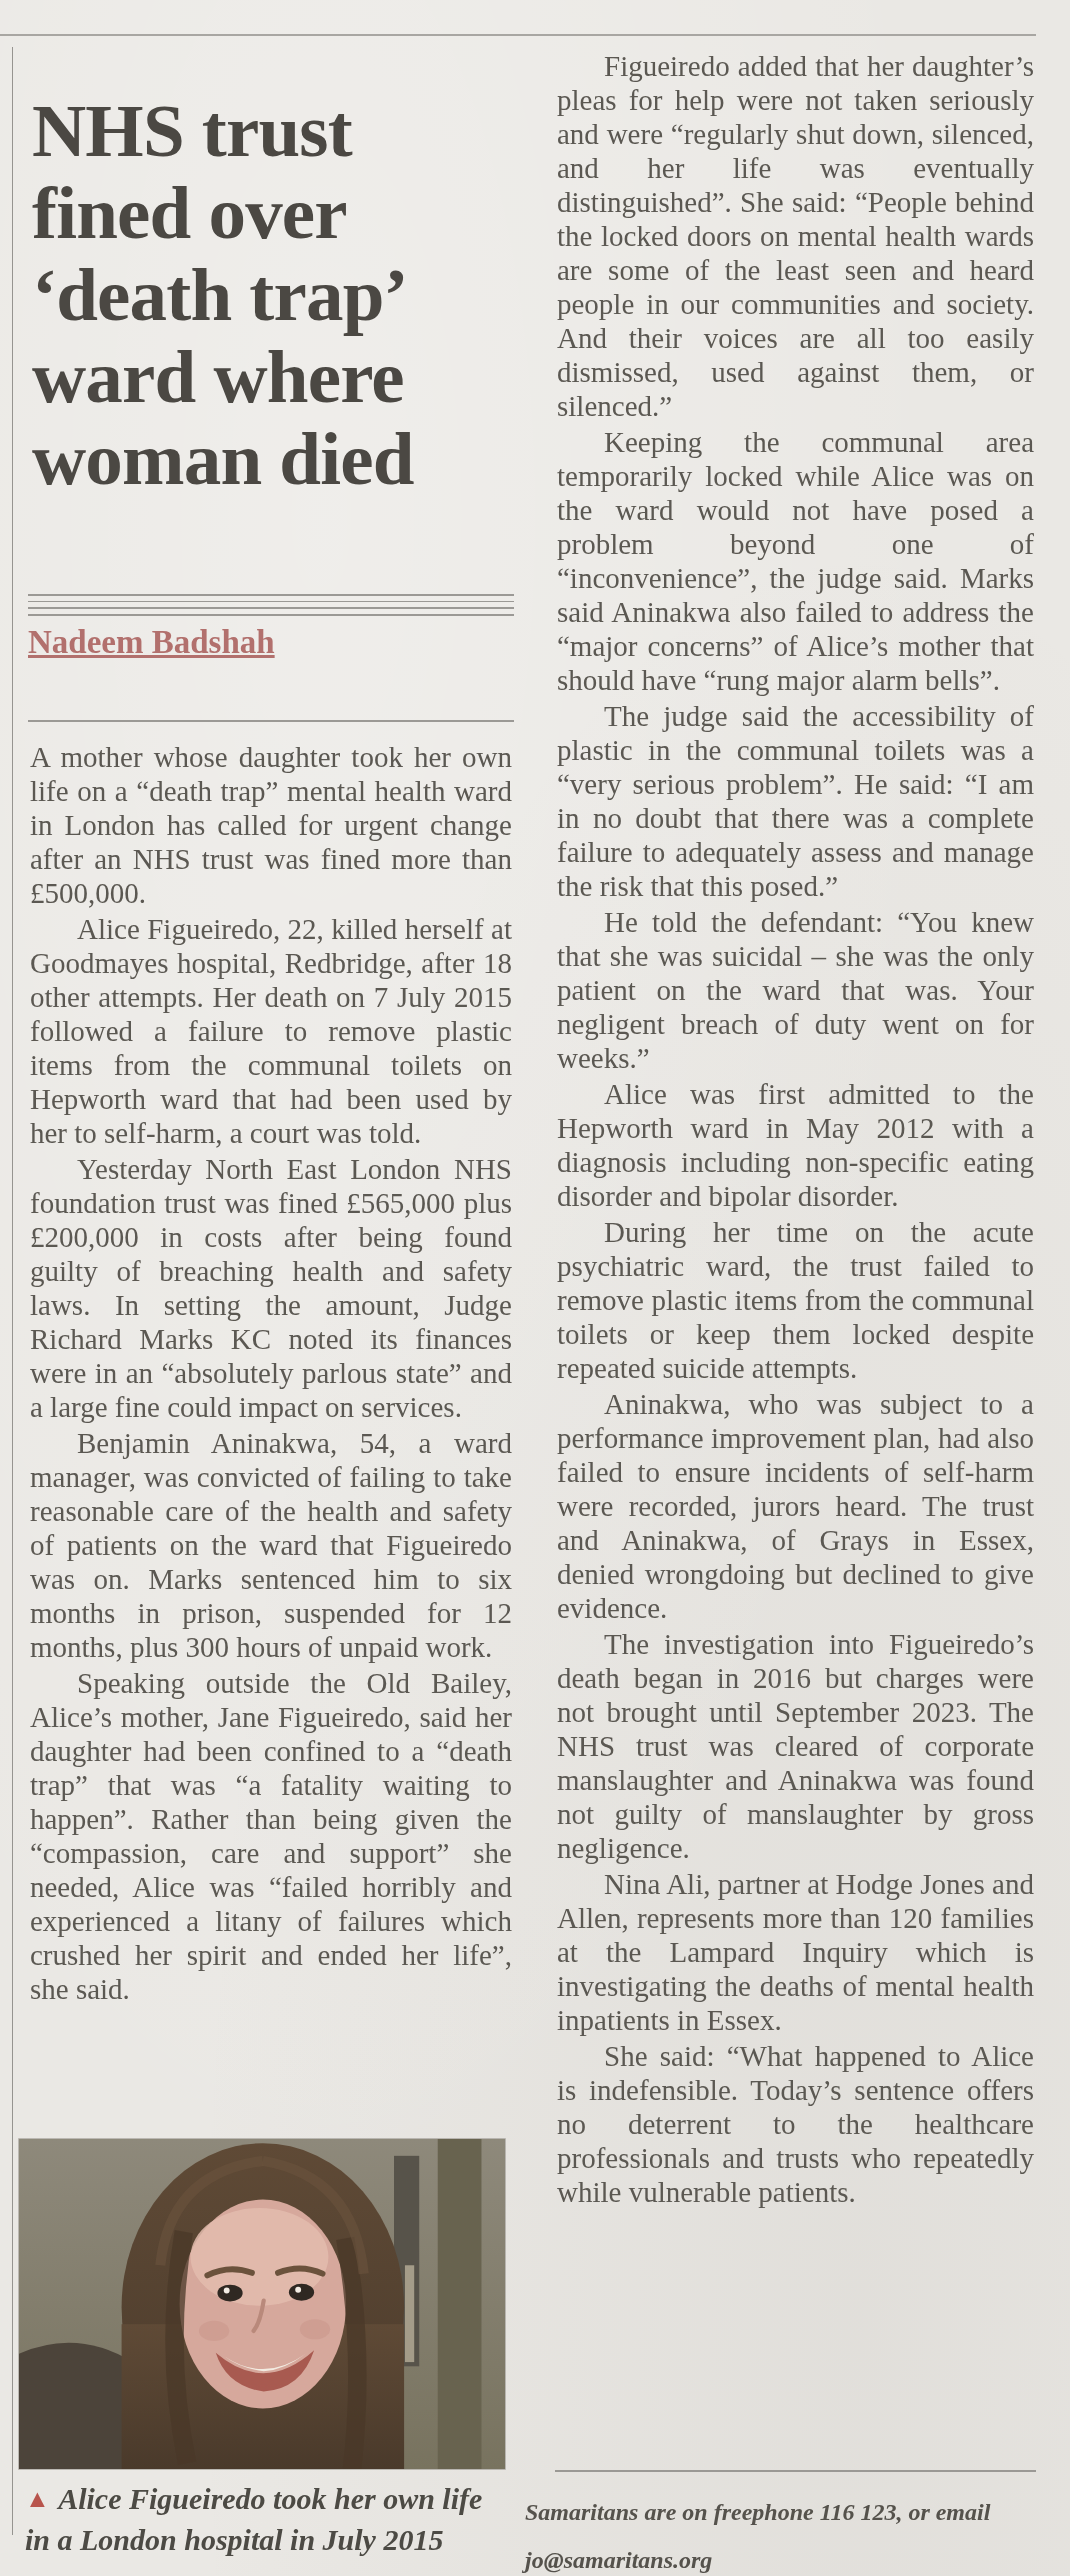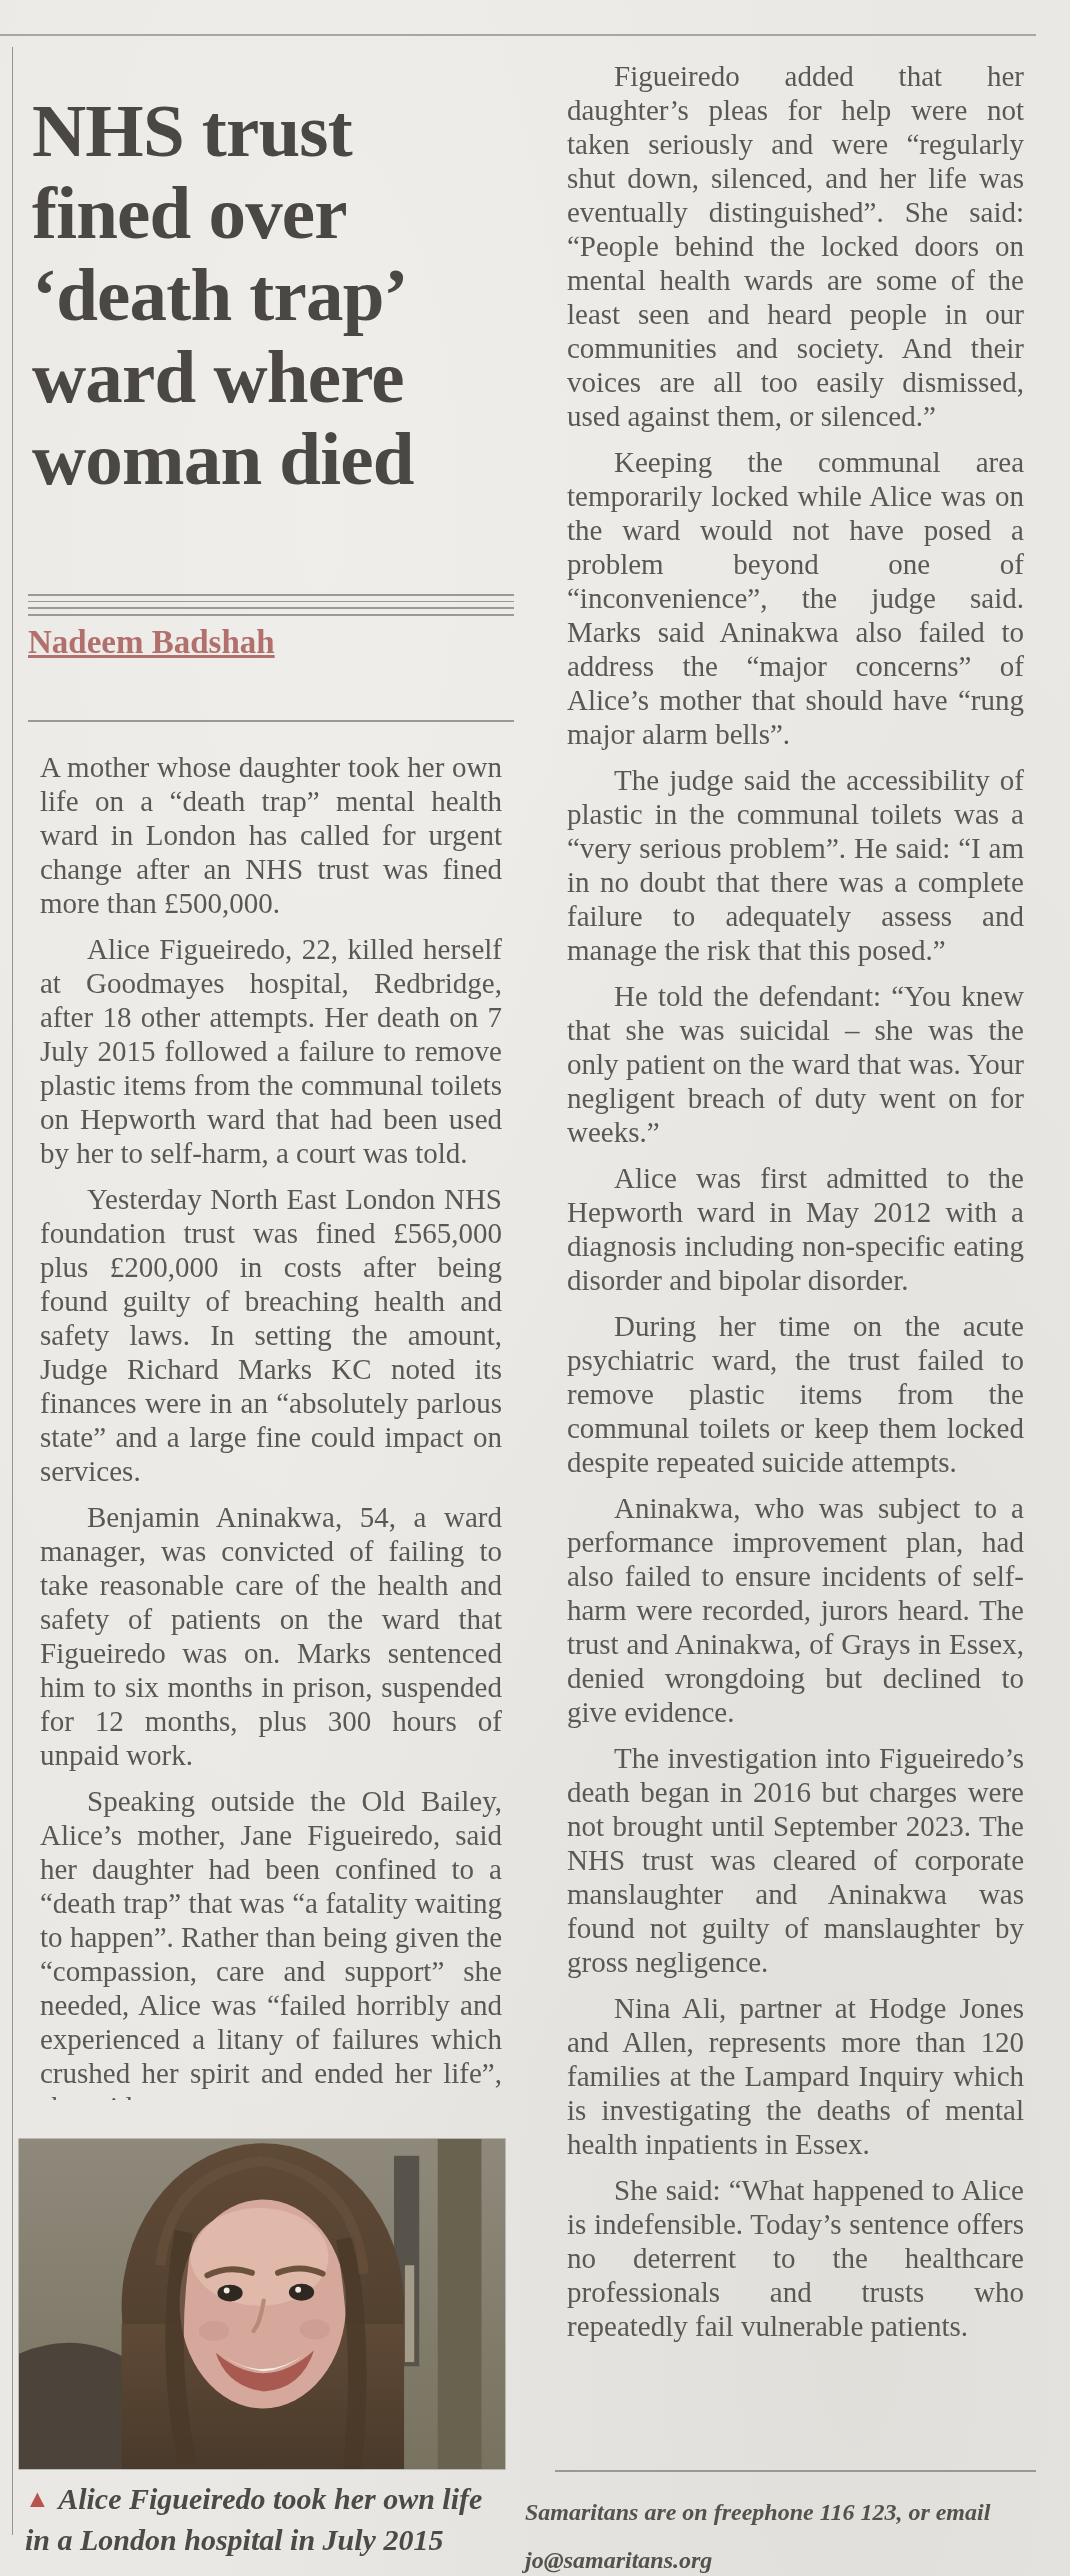--- a/index.html
+++ b/index.html
@@ -27,21 +27,21 @@
   .byline {
     position:absolute; left:28px; top:624px; width:486px;
     font-size:33px; font-weight:700; color:#b2706d; letter-spacing:0px;text-decoration:underline;
   }
   .byline-divider { position:absolute; left:28px; top:720px; width:486px; height:1.7px; background:#9b9995; }
 
   .body-col {
     position:absolute; color:#5b5852; font-size:29px; line-height:34px;
     text-align:justify; hyphens:auto; -webkit-hyphens:auto; overflow:hidden;
   }
-  .body-col p { margin:12px; text-indent:47px; }
+  .body-col p { margin:2px; text-indent:47px; }
   .left-body { left:28px; top:738px; width:486px; height:1362px; }
   .left-body p:first-of-type { text-indent:0; }
   .right-body { left:555px; top:47px; width:481px; height:2410px; }
 
   .photo {
     position:absolute; left:19.3px; top:2139px; width:486px; height:330px;
     background:#7e7a6d; box-shadow:0 0 0 0.8px rgba(90,85,75,.4);
   }
   .photo svg { display:block; width:100%; height:100%; }
 
@@ -87,21 +87,21 @@
 
   <p>Figueiredo added that her daughter’s pleas for help were not taken seriously and were “regularly shut down, silenced, and her life was eventually distinguished”. She said: “People behind the locked doors on mental health wards are some of the least seen and heard people in our communities and society. And their voices are all too easily dismissed, used against them, or silenced.”</p>
       <p>Keeping the communal area temporarily locked while Alice was on the ward would not have posed a problem beyond one of “inconvenience”, the judge said. Marks said Aninakwa also failed to address the “major concerns” of Alice’s mother that should have “rung major alarm bells”.</p>
       <p>The judge said the accessibility of plastic in the communal toilets was a “very serious problem”. He said: “I am in no doubt that there was a complete failure to adequately assess and manage the risk that this posed.”</p>
       <p>He told the defendant: “You knew that she was suicidal – she was the only patient on the ward that was. Your negligent breach of duty went on for weeks.”</p>
       <p>Alice was first admitted to the Hepworth ward in May 2012 with a diagnosis including non-specific eating disorder and bipolar disorder.</p>
       <p>During her time on the acute psychiatric ward, the trust failed to remove plastic items from the communal toilets or keep them locked despite repeated suicide attempts.</p>
       <p>Aninakwa, who was subject to a performance improvement plan, had also failed to ensure incidents of self-harm were recorded, jurors heard. The trust and Aninakwa, of Grays in Essex, denied wrongdoing but declined to give evidence.</p>
       <p>The investigation into Figueiredo’s death began in 2016 but charges were not brought until September 2023. The NHS trust was cleared of corporate manslaughter and Aninakwa was found not guilty of manslaughter by gross negligence.</p>
       <p>Nina Ali, partner at Hodge Jones and Allen, represents more than 120 families at the Lampard Inquiry which is investigating the deaths of mental health inpatients in Essex.</p>
-      <p>She said: “What happened to Alice is indefensible. Today’s sentence offers no deterrent to the healthcare professionals and trusts who repeatedly fail vulnerable patients.</p>
+      <p>She said: “What happened to Alice is indefensible. Today’s sentence offers no deterrent to the healthcare professionals and trusts who repeatedly while vulnerable patients.</p>
     </div>
 
   <div class="photo">
     <svg viewBox="0 0 578 392" preserveAspectRatio="none">
       <defs>
         <linearGradient id="bg" x1="0" y1="0" x2="0" y2="1">
           <stop offset="0" stop-color="#8e897b"></stop>
           <stop offset="1" stop-color="#78735f"></stop>
         </linearGradient>
         <linearGradient id="hairg" x1="0" y1="0" x2="0" y2="1">

